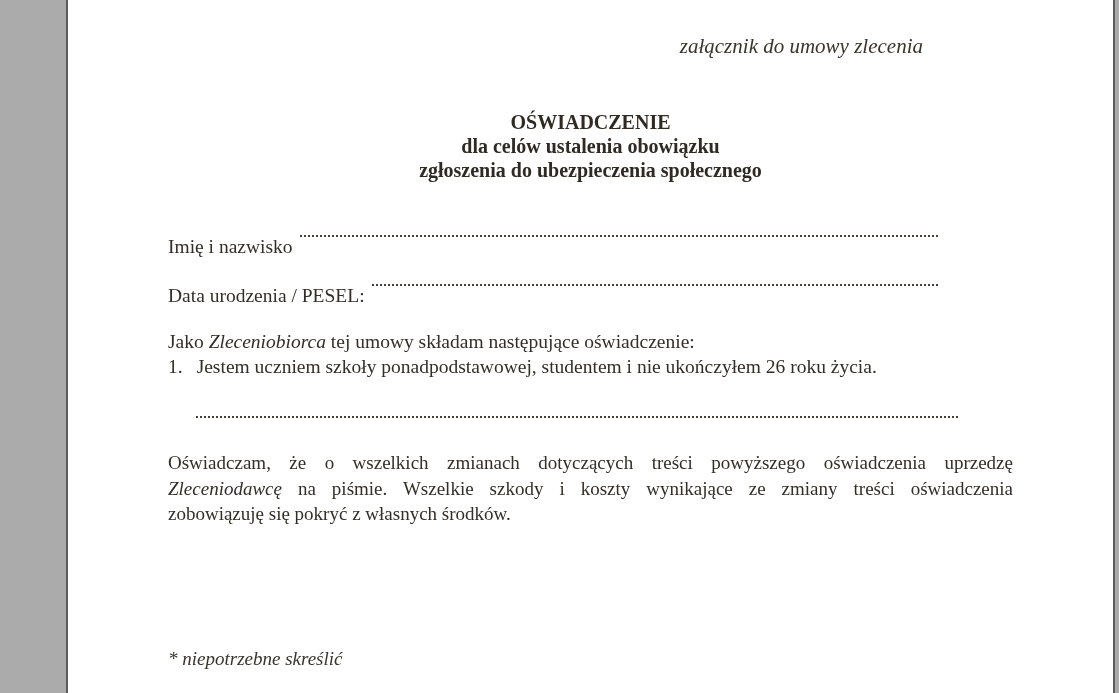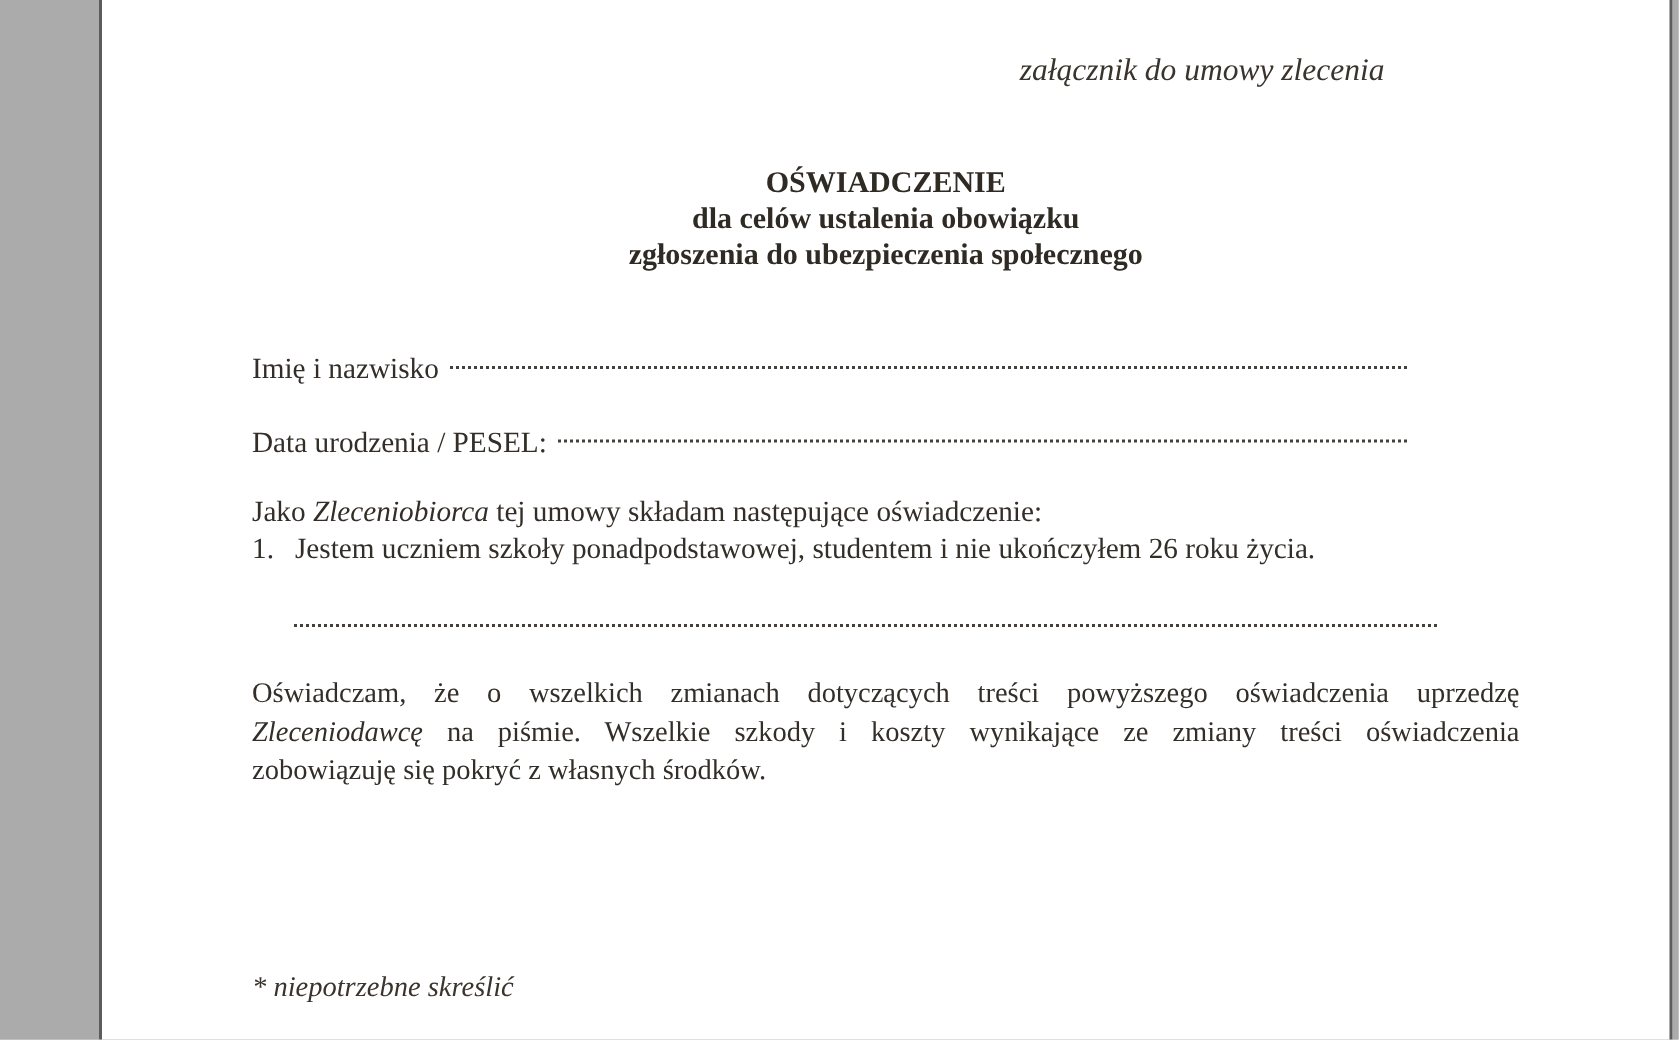--- a/index.html
+++ b/index.html
@@ -43,21 +43,21 @@
     font-weight: bold;
     font-size: 20px;
     line-height: 24px;
     color: #2f2a24;
   }
 
   .field-row {
     left: 100px;
     width: 770px;
     display: flex;
-    align-items: center;
+    align-items: flex-start;
     font-size: 19.5px;
     line-height: 24px;
     white-space: nowrap;
   }
   .field-row.name  { top: 235px; }
   .field-row.birth { top: 284px; }
   .leader {
     flex: 1;
     border-bottom: 2px dotted #45403a;
     margin: 0 0 4px 7px;

